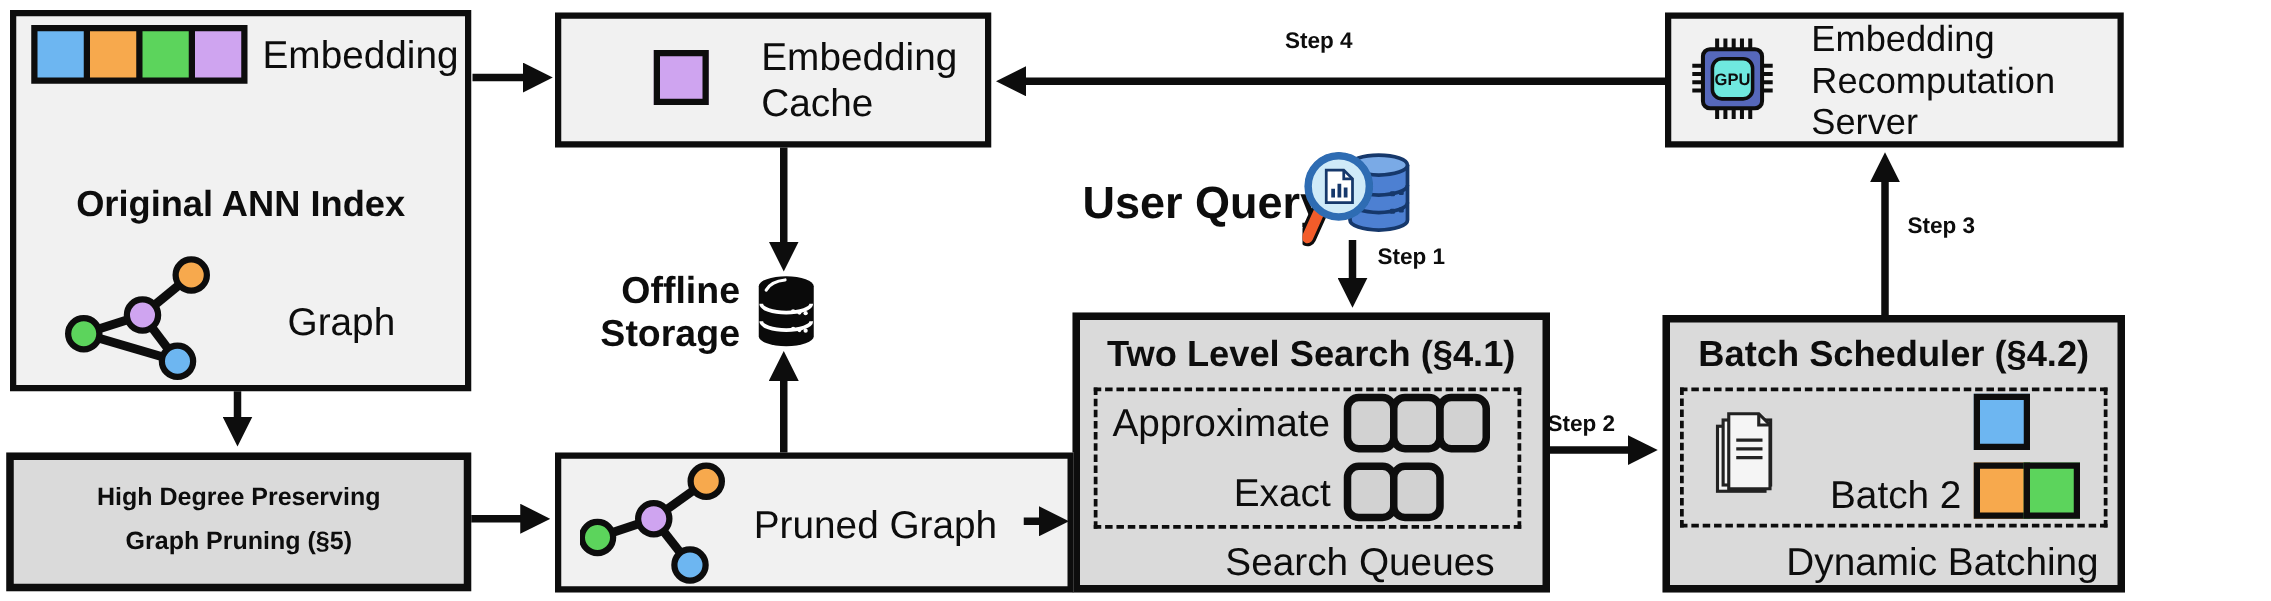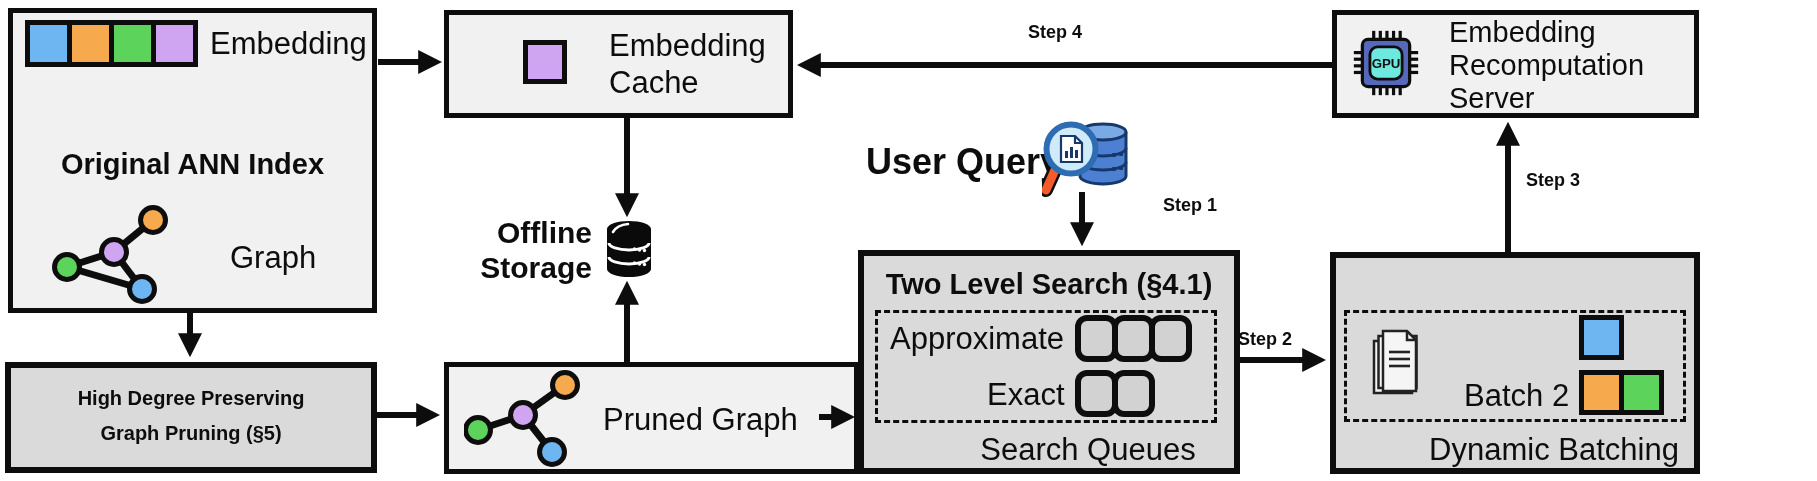--- a/index.html
+++ b/index.html
@@ -157,20 +157,21 @@
       <div class="abs lbl" style="left:109px;top:65px;">Exact</div>
       <div class="queue-row" style="left:197px;top:57px;">
         <div class="queue-sq"></div>
         <div class="queue-sq"></div>
       </div>
     </div>
     <div class="footer-lbl" style="left:0;top:176px;">Search Queues</div>
   </div>
 
   <div class="box dark" style="left:1330px;top:252px;width:370px;height:222px;">
+    <div class="abs title" style="left:0;top:10px;">Batch Scheduler (§4.2)</div>
     <div class="dashed" style="left:8px;top:52px;width:342px;height:112px;">
       <svg class="abs" style="left:24px;top:16px;" width="56" height="68" viewBox="0 0 56 68">
         <rect x="3" y="12" width="38" height="52" stroke="#222222" stroke-width="2.5" fill="#f5f5f5"></rect>
         <rect x="7.5" y="7" width="38" height="52" stroke="#222222" stroke-width="2.5" fill="#f5f5f5"></rect>
         <path d="M12,2 h24 l9,9 v51 h-33 z" stroke="#222222" stroke-width="2.5" fill="#f5f5f5"></path>
         <path d="M36,2 v9 h9" fill="none" stroke="#222222" stroke-width="2.5"></path>
         <g stroke="#222222" stroke-width="2.6">
           <line x1="18" y1="23" x2="39" y2="23"></line>
           <line x1="18" y1="30" x2="39" y2="30"></line>
           <line x1="18" y1="37" x2="39" y2="37"></line>
@@ -203,21 +204,21 @@
       <g stroke="#0d0d0d" stroke-width="5">
         <circle cx="101" cy="16" r="12.5" fill="#f7a94d"></circle>
         <circle cx="59" cy="46" r="12.5" fill="#cfa4f0"></circle>
         <circle cx="14" cy="61" r="12.5" fill="#5cd45c"></circle>
         <circle cx="88" cy="83" r="12.5" fill="#6db6f1"></circle>
       </g>
     </svg>
     <div class="abs lbl" style="left:154px;top:36px;">Pruned Graph</div>
   </div>
 
-  <div class="step" style="left:1163px;top:195px;">Step 1</div>
+  <div class="step" style="left:1102px;top:195px;">Step 1</div>
   <div class="step" style="left:1238px;top:329px;">Step 2</div>
   <div class="step" style="left:1526px;top:170px;">Step 3</div>
   <div class="step" style="left:1028px;top:22px;">Step 4</div>
 
   <svg class="overlay" width="1817" height="481" viewBox="0 0 1817 481">
     <defs>
       <marker id="ah" viewBox="0 0 10 10" refX="7" refY="5" markerWidth="4" markerHeight="4" orient="auto">
         <path d="M0,0 L10,5 L0,10 z" fill="#0d0d0d"></path>
       </marker>
     </defs>

